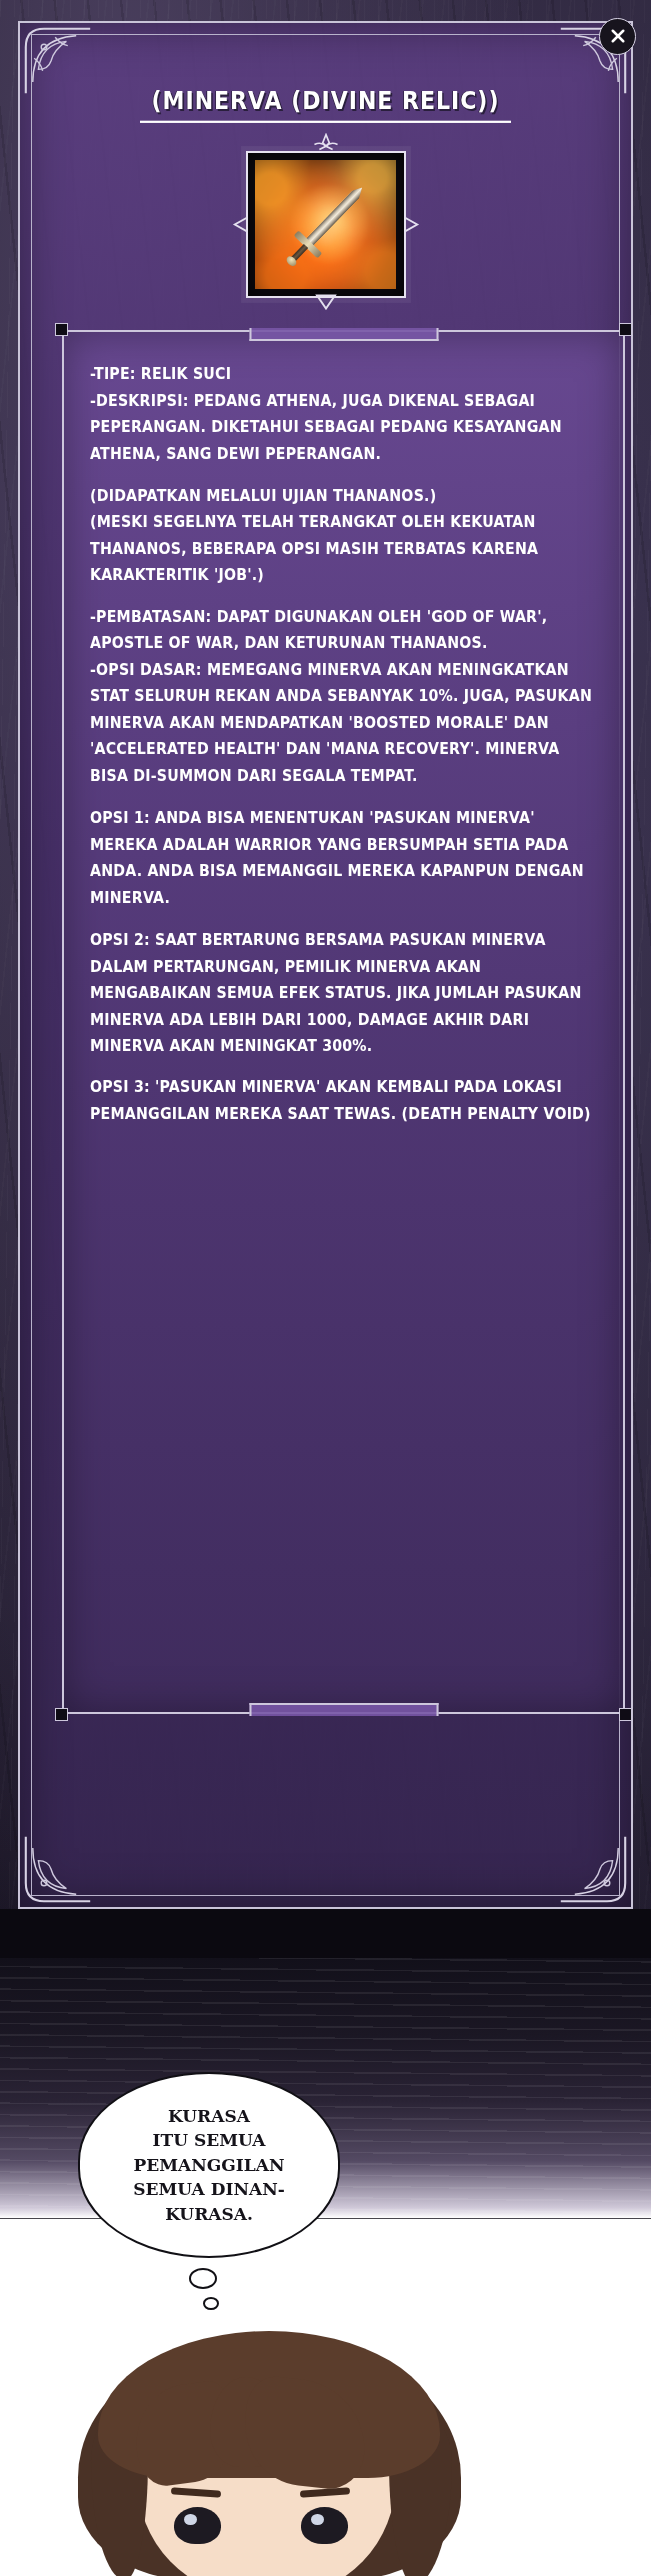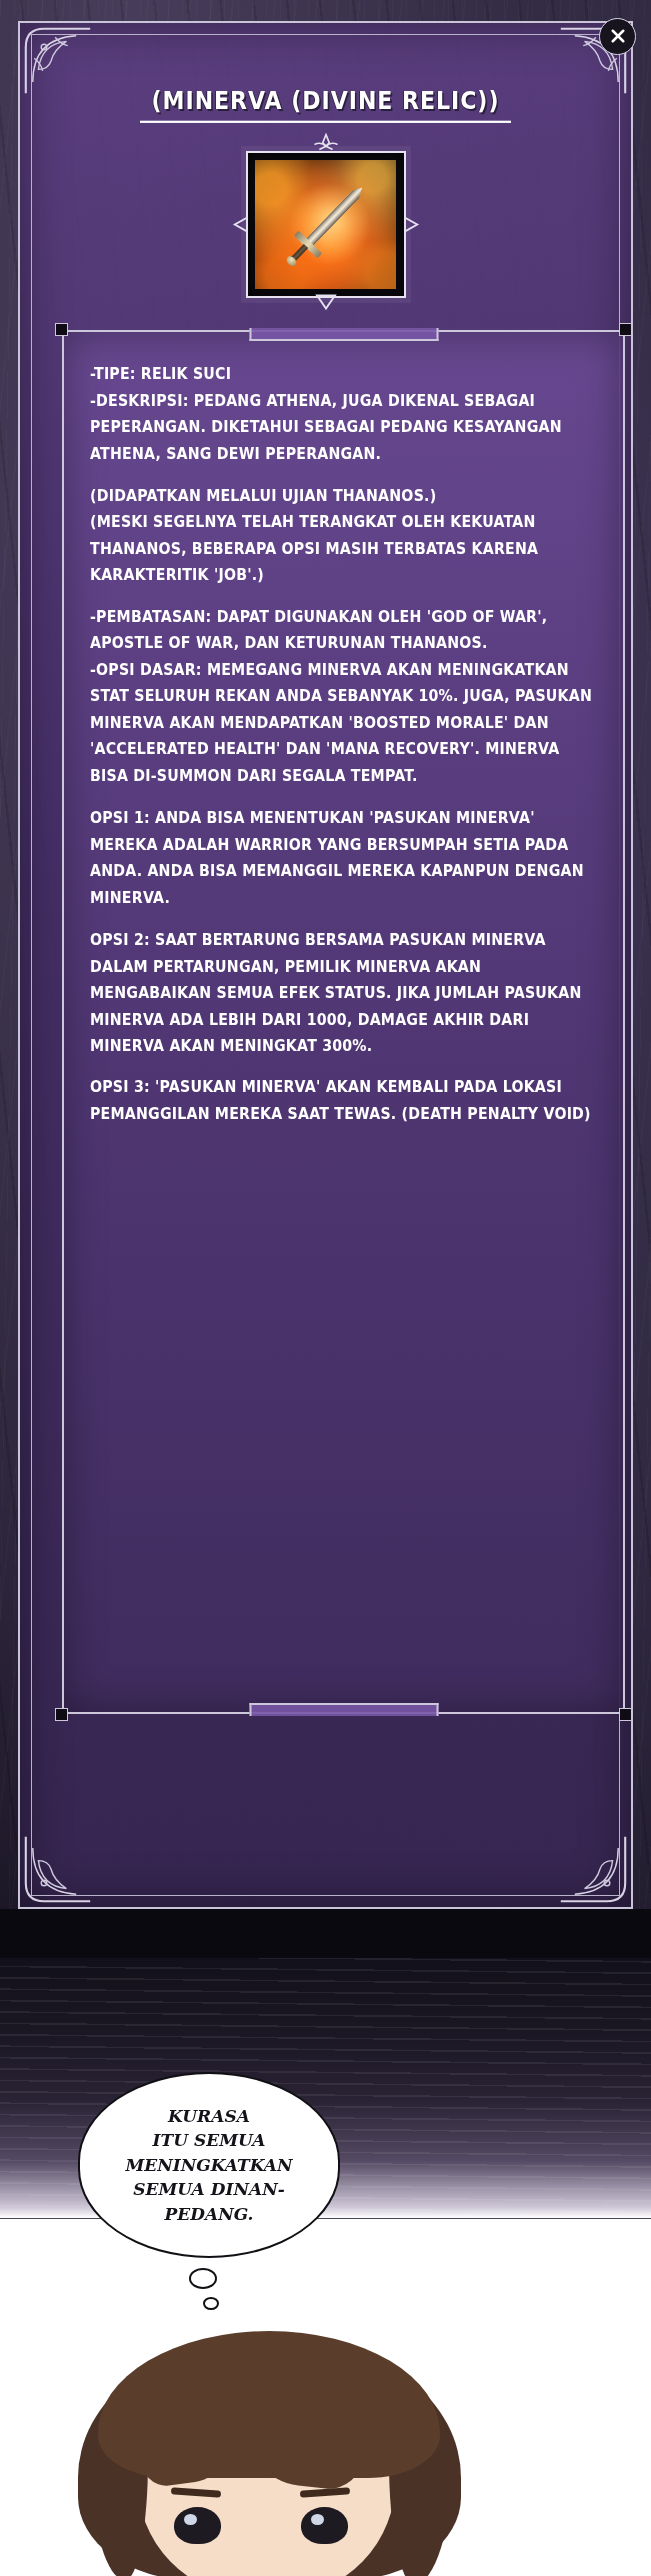--- a/index.html
+++ b/index.html
@@ -232,21 +232,20 @@
     width:262px; height:186px;
     border:2.4px solid #111015;
     border-radius:50% / 48%;
     background:#ffffff;
     z-index:12;
   }
   .bubble-text {
     position:absolute; inset:0;
     display:flex; flex-direction:column; align-items:center; justify-content:center;
     font-family:"DejaVu Serif", serif;
-    font-style: italic;
     font-weight:bold;
     font-size:17px;
     line-height:24.4px;
     color:#15131a;
     text-align:center;
     padding:0 28px;
   }
   .tail1 { position:absolute; left:189px; top:2268px; width:28px; height:21px; border:2.4px solid #111015; border-radius:50%; background:#fff; z-index:12; }
   .tail2 { position:absolute; left:203px; top:2297px; width:16.3px; height:13px; border:2.4px solid #111015; border-radius:50%; background:#fff; z-index:12; }
 
@@ -408,23 +407,23 @@
   <div class="blur-streaks"></div>
 </div>
 <div class="white-area"></div>
 
 <div class="tail1"></div>
 <div class="tail2"></div>
 <div class="bubble">
   <div class="bubble-text" id="bubble-text">
       <div>KURASA</div>
       <div>ITU SEMUA</div>
-      <div>MENINGKATKAN</div>
+      <div>PEMANGGILAN</div>
       <div>SEMUA DINAN-</div>
-      <div>PEDANG.</div>
+      <div>KURASA.</div>
     </div>
 </div>
 
 <div class="char">
   <div class="hair-back"></div>
   <div class="face"></div>
   <div class="side-lock-l"></div>
   <div class="side-lock-r"></div>
   <div class="hair-front"></div>
   <div class="bang b1"></div>

